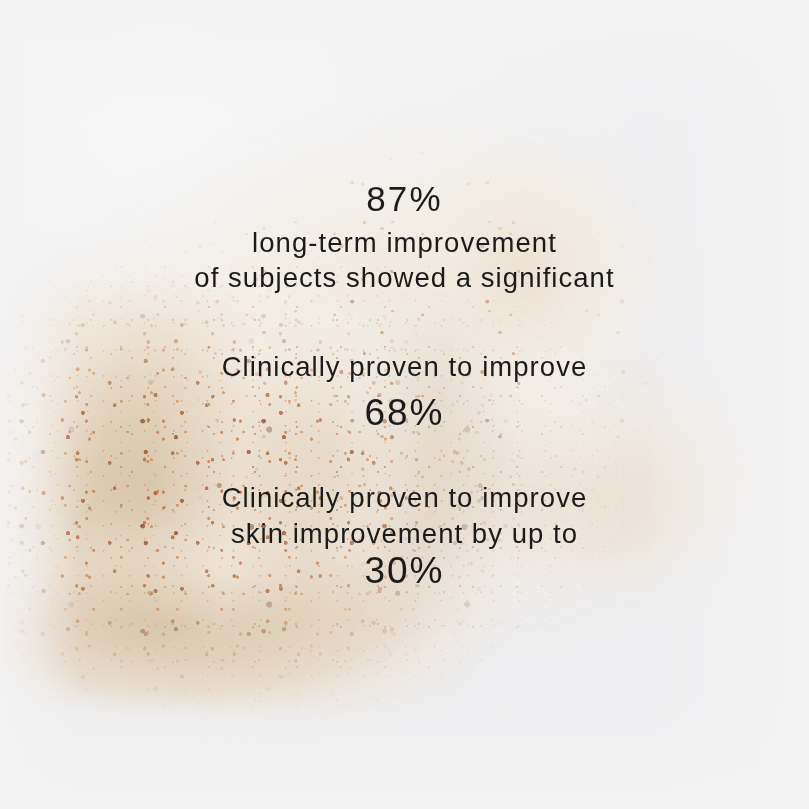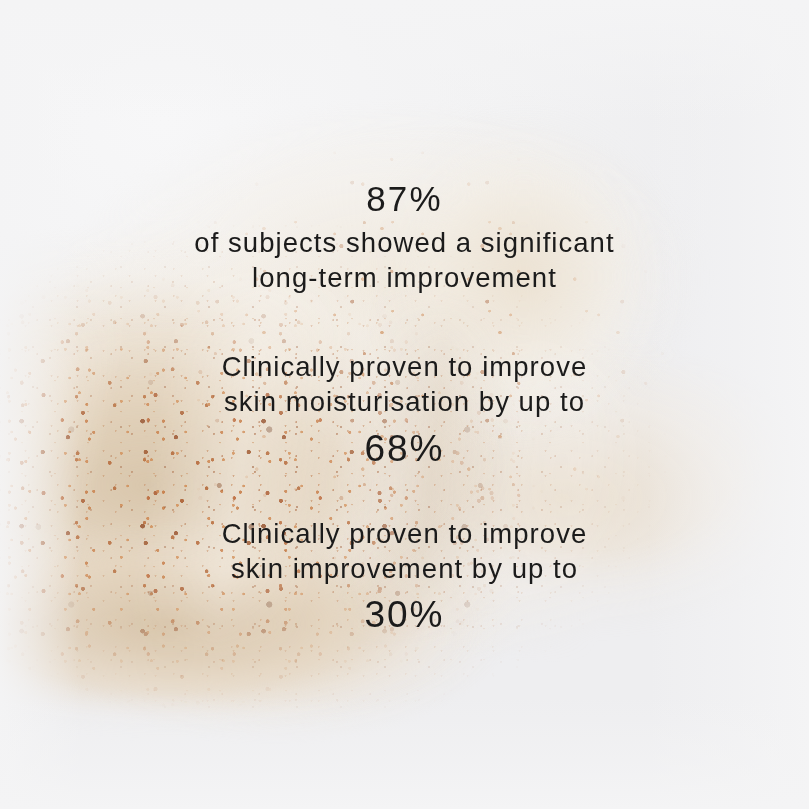--- a/index.html
+++ b/index.html
@@ -256,21 +256,21 @@
     line-height: 1.28;
     white-space: nowrap;
   }
 
   
   #block-1 { margin-top: 180px; }
   #block-1 .stat-lead { margin-bottom: 7px; }
   #block-2 { margin-top: 54px; }
   #block-2 .stat { margin-top: 9px; }
   #block-3 { margin-top: 47px; }
-  #block-3 .stat { margin-top: 9px; }
+  #block-3 .stat { }
 </style>
 </head>
 <body>
 
 <div id="stage">
 
   <div class="bg-layer" id="backdrop"></div>
   <div class="bg-layer smear" id="smear-main"></div>
   <div class="bg-layer smear" id="smear-tail"></div>
   <div class="bg-layer smear" id="smear-core"></div>
@@ -279,27 +279,26 @@
   <div class="bg-layer speck" id="specks-dense"></div>
   <div class="bg-layer speck" id="specks-mid"></div>
   <div class="bg-layer speck" id="specks-fine"></div>
   <div class="bg-layer speck" id="specks-coarse"></div>
   <div class="bg-layer" id="vignette"></div>
 
   <div id="copy">
 
     <div class="claim-block" id="block-1">
       <div class="stat stat-lead">87%</div>
+      <div class="body-line">long-term improvement</div>
       <div class="body-line">of subjects showed a significant</div>
-      <div class="body-line">long-term improvement</div>
     </div>
 
     <div class="claim-block" id="block-2">
       <div class="body-line">Clinically proven to improve</div>
-      <div class="body-line">skin moisturisation by up to</div>
       <div class="stat">68%</div>
     </div>
 
     <div class="claim-block" id="block-3">
       <div class="body-line">Clinically proven to improve</div>
       <div class="body-line">skin improvement by up to</div>
       <div class="stat">30%</div>
     </div>
 
   </div>

